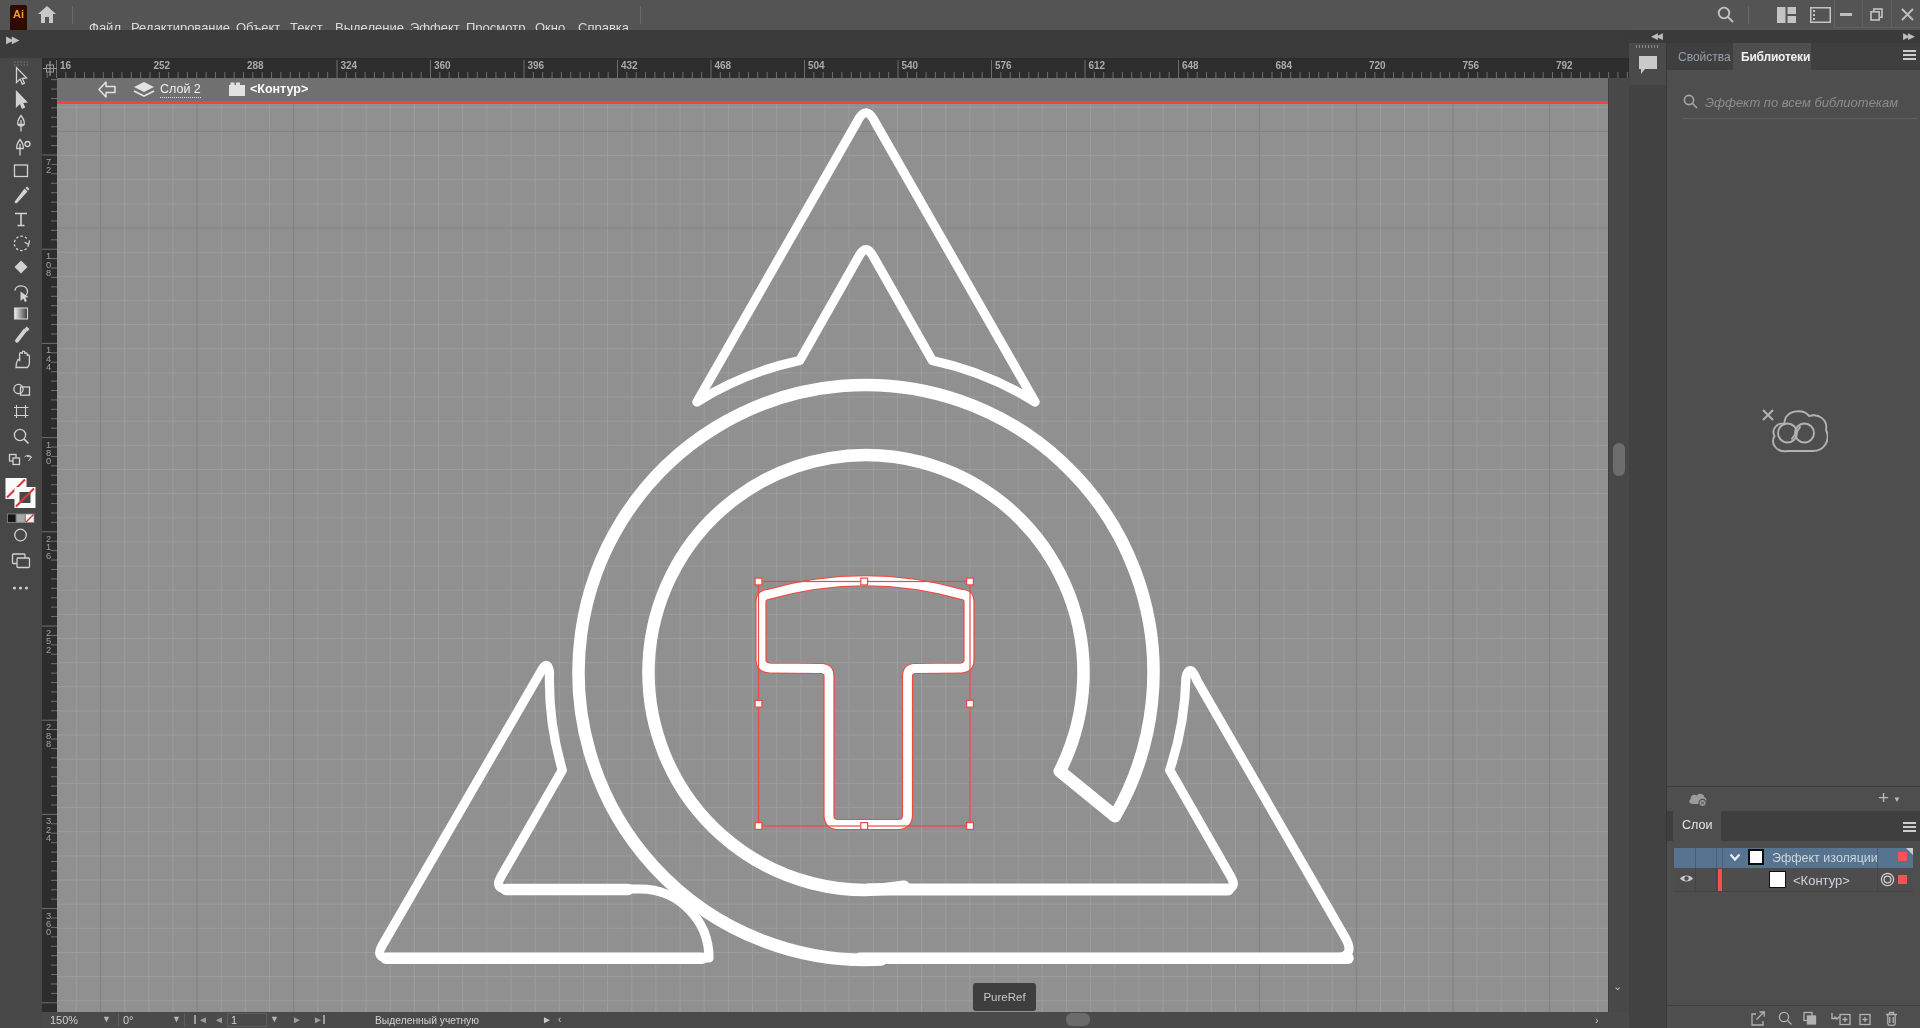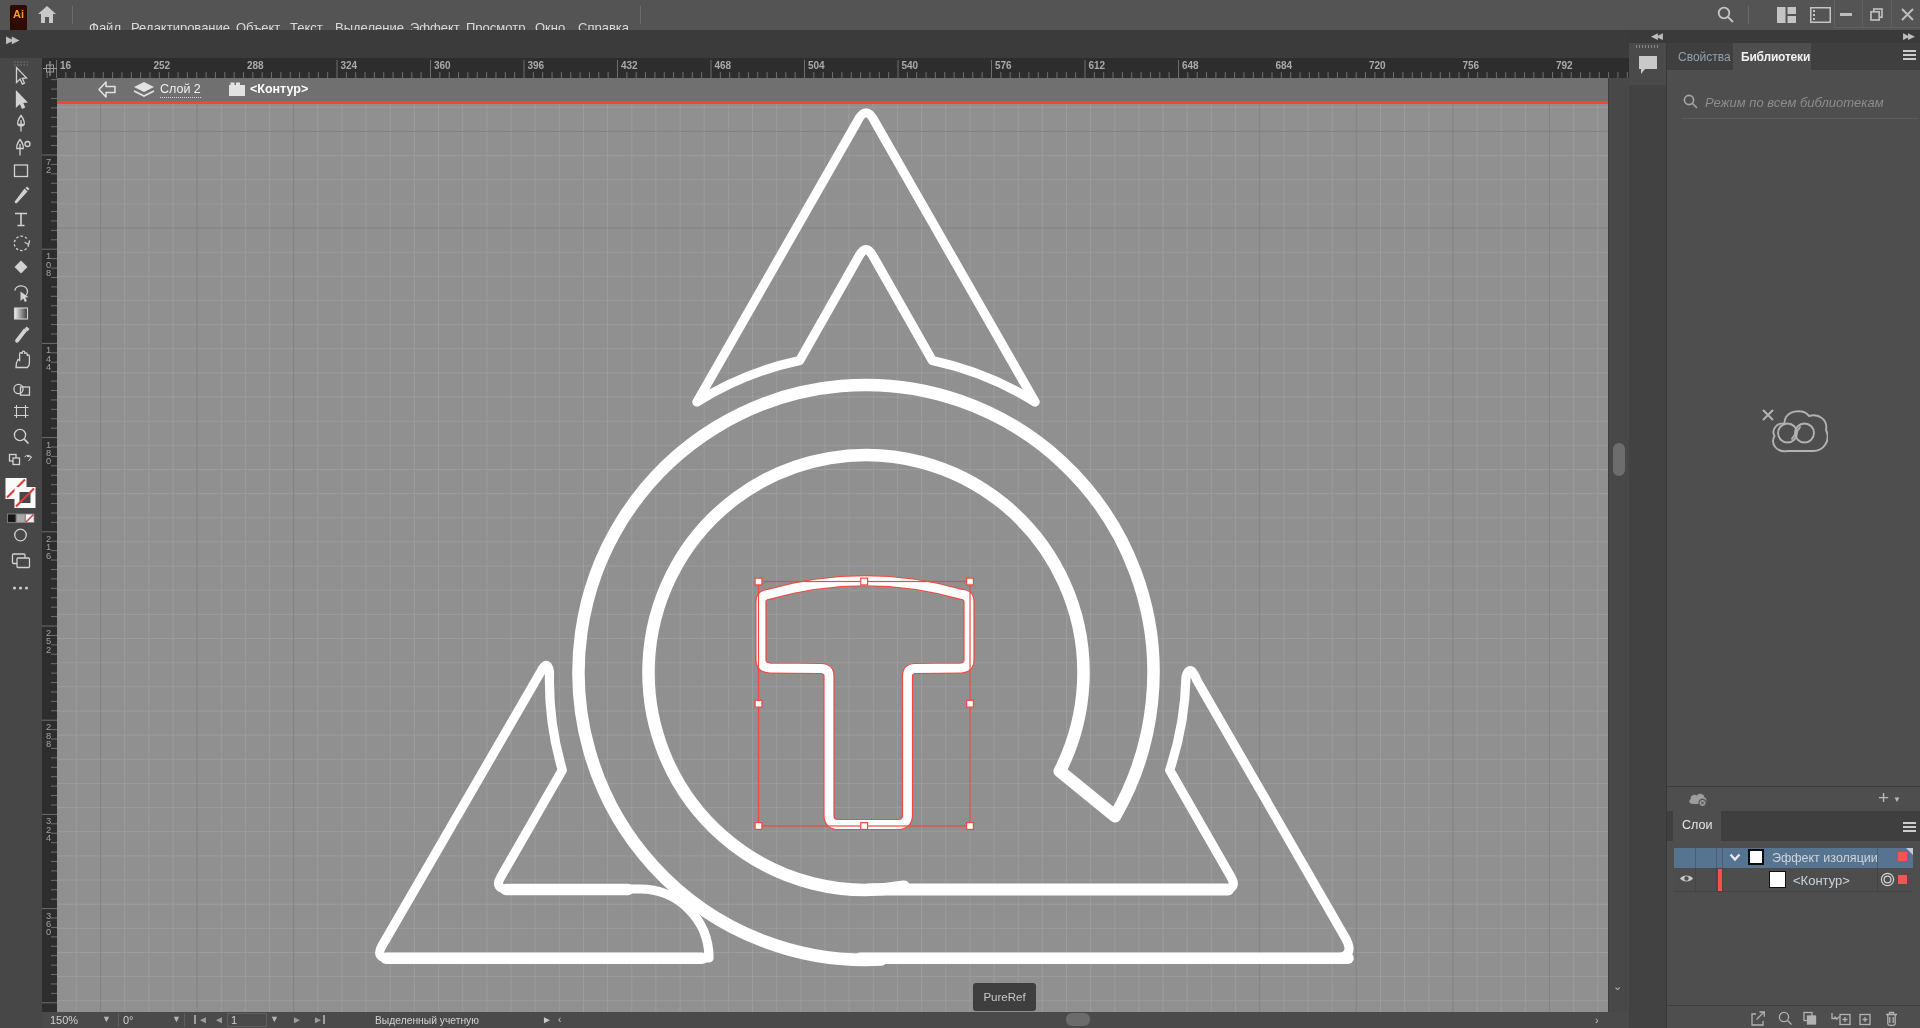--- a/index.html
+++ b/index.html
@@ -279,21 +279,21 @@
   <div class="abs" style="left:38px;top:13px;width:253px;height:27px;background:#3f3f3f;"></div>
   <div class="abs" style="left:104px;top:13px;width:78px;height:27px;background:#4e4e4e;"></div>
   <div class="abs" style="left:49px;top:20px;font-size:12px;color:#91a1b0;">Свойства</div>
   <div class="abs" style="left:112px;top:20px;font-size:12px;font-weight:bold;letter-spacing:-0.2px;color:#f2f2f2;">Библиотеки</div>
   <div class="abs" style="left:274px;top:20px;width:13px;height:2px;background:#cdcdcd;box-shadow:0 4px #cdcdcd,0 8px #cdcdcd;"></div>
 
   <svg class="abs" style="left:54px;top:64px;" width="15" height="15" viewBox="0 0 15 15">
     <circle cx="6" cy="6" r="4.6" fill="none" stroke="#a7a7a7" stroke-width="1.6"></circle>
     <line x1="9.5" y1="9.5" x2="14" y2="14" stroke="#a7a7a7" stroke-width="1.6"></line>
   </svg>
-  <div class="abs" style="left:76px;top:65px;font-size:13px;font-style:italic;color:#8d8d8d;">Режим по всем библиотекам</div>
+  <div class="abs" style="left:76px;top:65px;font-size:13px;font-style:italic;color:#8d8d8d;">Эффект по всем библиотекам</div>
   <div class="abs" style="left:53px;top:88px;width:236px;height:1px;background:#5d5d5d;"></div>
 
   <svg class="abs" style="left:131px;top:373px;" width="68" height="56" viewBox="0 0 68 56">
   <g fill="none" stroke="#b2b2b2" stroke-width="1.9">
     <path d="M3 7 L13 17 M13 7 L3 17" stroke-width="2.1"></path>
     <path d="M29 10 C35 2 48 3 52 9 C62 6 71 13 69 23 C74 33 67 44 56 44 L31 44 C20 46 13 37 17.5 29 C14 23 20 15 27 17 C27.5 14.5 28 12 29 10 Z" transform="translate(-3,4)"></path>
     <circle cx="27.5" cy="30" r="9.5"></circle>
     <circle cx="44.5" cy="30" r="9.5"></circle>
     <path d="M31.5 36.5 L40.5 23.5"></path>
   </g>

